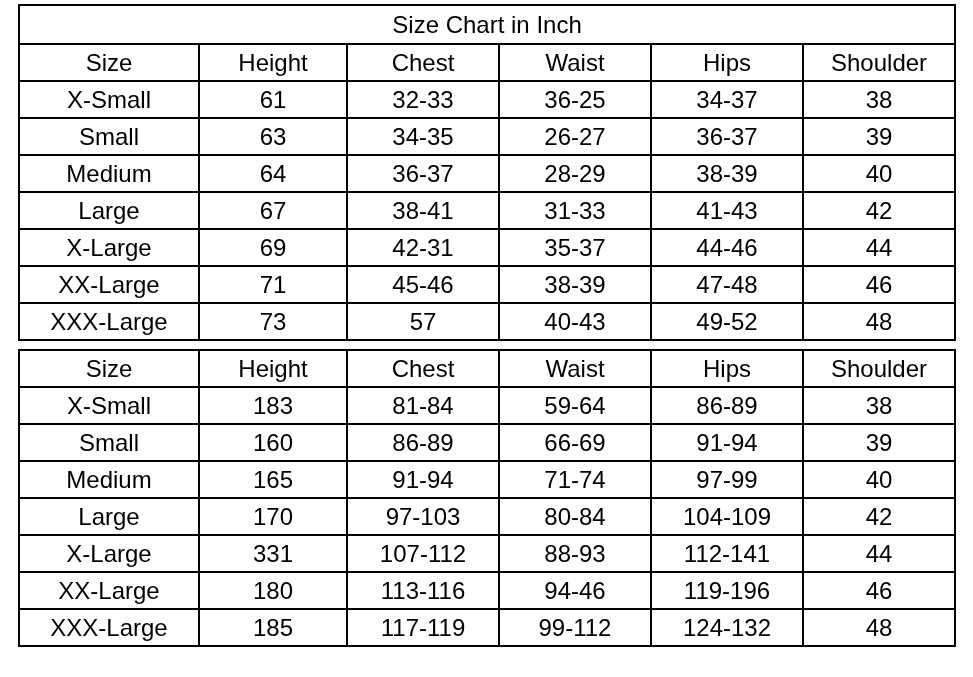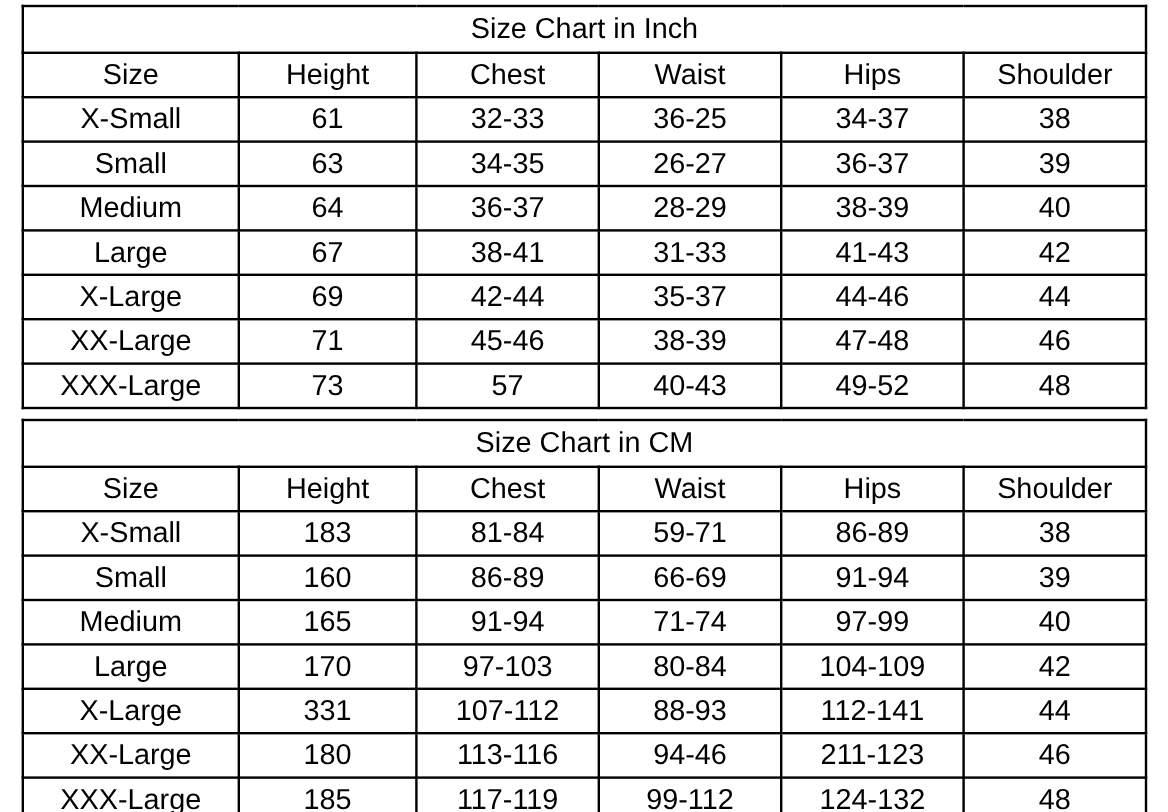--- a/index.html
+++ b/index.html
@@ -113,21 +113,21 @@
           <td>Large</td>
           <td>67</td>
           <td>38-41</td>
           <td>31-33</td>
           <td>41-43</td>
           <td>42</td>
         </tr>
         <tr>
           <td>X-Large</td>
           <td>69</td>
-          <td>42-44</td>
+          <td>42-31</td>
           <td>35-37</td>
           <td>44-46</td>
           <td>44</td>
         </tr>
         <tr>
           <td>XX-Large</td>
           <td>71</td>
           <td>45-46</td>
           <td>38-39</td>
           <td>47-48</td>
@@ -149,36 +149,33 @@
     <table class="size-table">
       <colgroup>
         <col class="c0">
           <col class="c1">
           <col class="c2">
           <col class="c3">
           <col class="c4">
           <col class="c5">
       </colgroup>
       <tbody>
-        <tr class="title-row">
-          <td colspan="6">Size Chart in CM</td>
-        </tr>
         <tr>
           <td>Size</td>
           <td>Height</td>
           <td>Chest</td>
           <td>Waist</td>
           <td>Hips</td>
           <td>Shoulder</td>
         </tr>
         <tr>
           <td>X-Small</td>
           <td>183</td>
           <td>81-84</td>
-          <td>59-71</td>
+          <td>59-64</td>
           <td>86-89</td>
           <td>38</td>
         </tr>
         <tr>
           <td>Small</td>
           <td>160</td>
           <td>86-89</td>
           <td>66-69</td>
           <td>91-94</td>
           <td>39</td>
@@ -205,21 +202,21 @@
           <td>107-112</td>
           <td>88-93</td>
           <td>112-141</td>
           <td>44</td>
         </tr>
         <tr>
           <td>XX-Large</td>
           <td>180</td>
           <td>113-116</td>
           <td>94-46</td>
-          <td>211-123</td>
+          <td>119-196</td>
           <td>46</td>
         </tr>
         <tr>
           <td>XXX-Large</td>
           <td>185</td>
           <td>117-119</td>
           <td>99-112</td>
           <td>124-132</td>
           <td>48</td>
         </tr>

